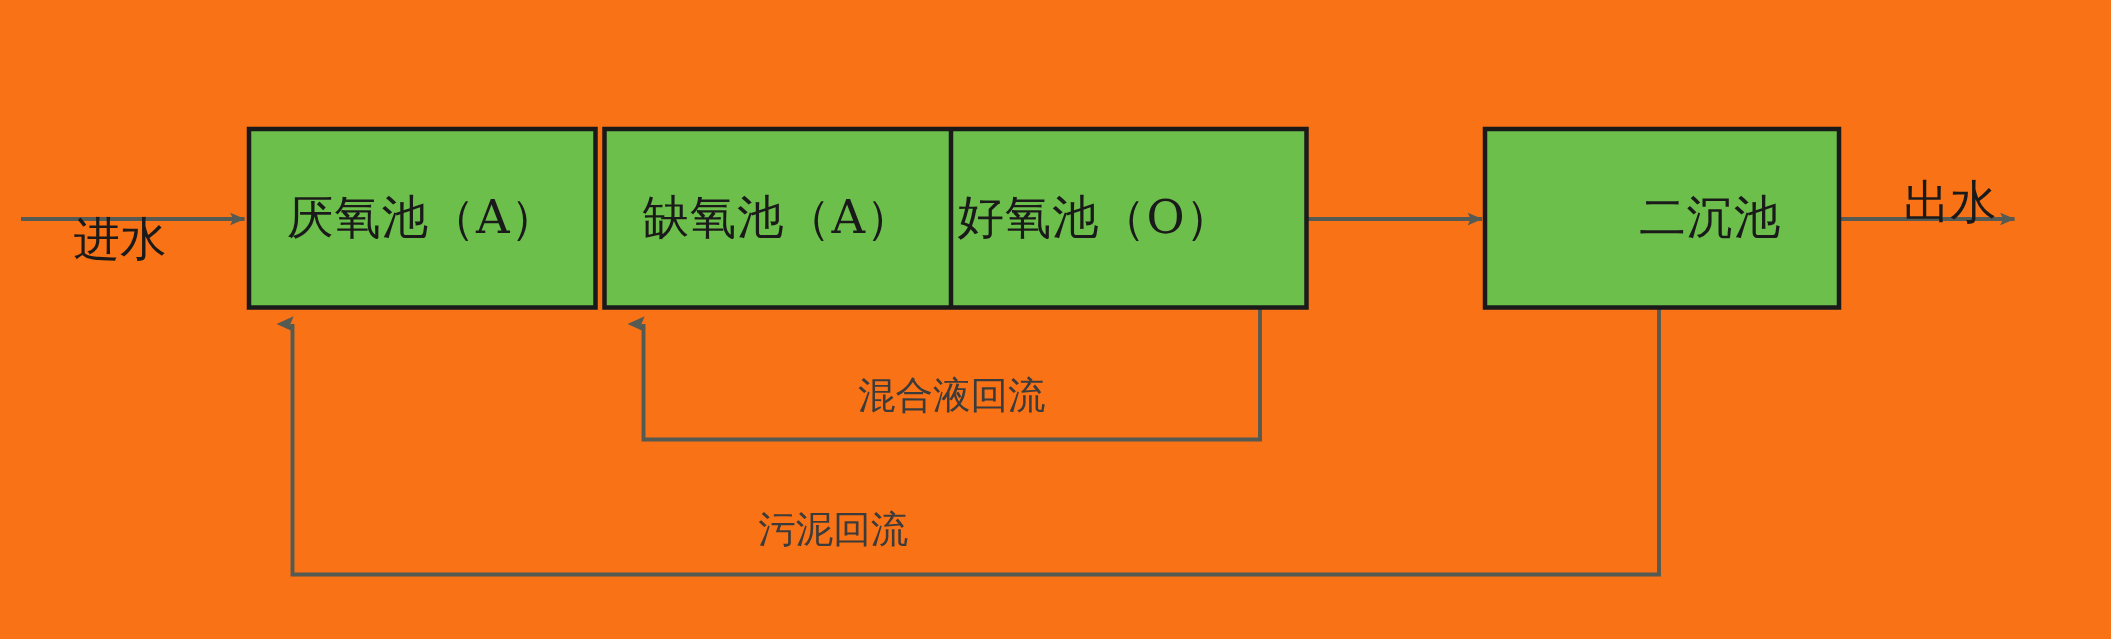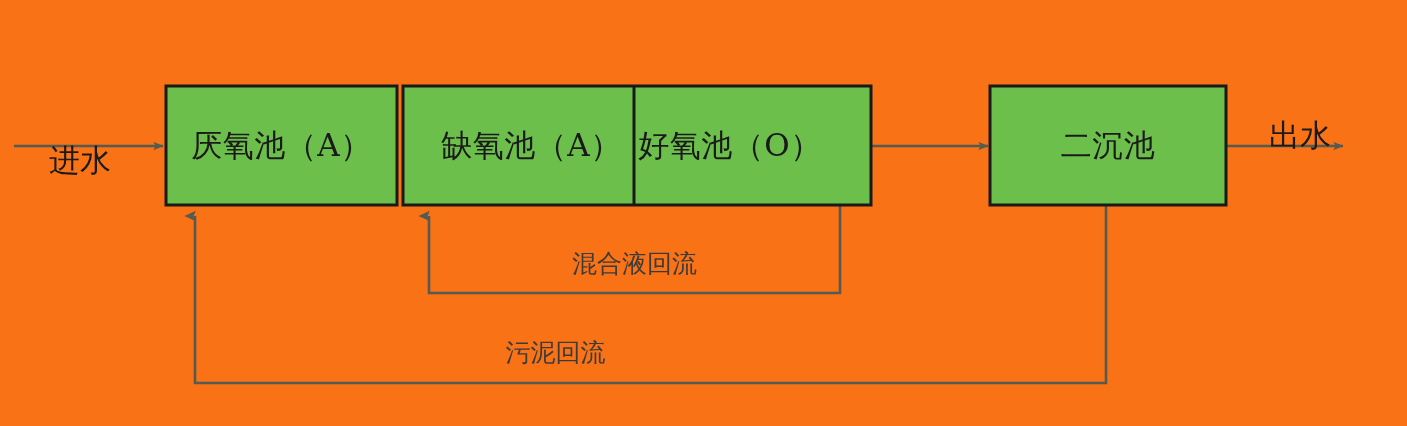--- a/index.html
+++ b/index.html
@@ -82,25 +82,25 @@
     <rect x="166" y="86" width="231" height="119" fill="#6dbf4b" stroke="#1a1a1a" stroke-width="3"></rect>
 
     <rect x="403" y="86" width="468" height="119" fill="#6dbf4b" stroke="#1a1a1a" stroke-width="3"></rect>
     <line x1="634" y1="86" x2="634" y2="205" stroke="#1a1a1a" stroke-width="3"></line>
 
     <rect x="990" y="86" width="236" height="119" fill="#6dbf4b" stroke="#1a1a1a" stroke-width="3"></rect>
   </svg>
 
   <div class="node-label" style="left:166px; top:130px; width:231px;">厌氧池（A）</div>
 
-  <div class="node-label" style="left:403px; top:130px; width:231px;margin-left:13px;">缺氧池（A）</div>
+  <div class="node-label" style="left:403px; top:130px; width:231px;">缺氧池（A）</div>
 
   <div class="node-label" style="left:637px; top:130px; width:186px;">好氧池（O）</div>
 
-  <div class="node-label" style="left:990px; top:130px; width:236px;">二沉池</div>
+  <div class="node-label" style="left:1022px; top:130px; width:236px;">二沉池</div>
 
   <div class="io-label" style="left:49px; top:104px;margin-top:41px;">进水</div>
 
   <div class="io-label" style="left:1269px; top:120px;">出水</div>
 
   <div class="edge-label" style="left:429px; top:251px; width:411px;">混合液回流</div>
 
   <div class="edge-label" style="left:195px; top:340px; width:721px;">污泥回流</div>
 
 </div>

